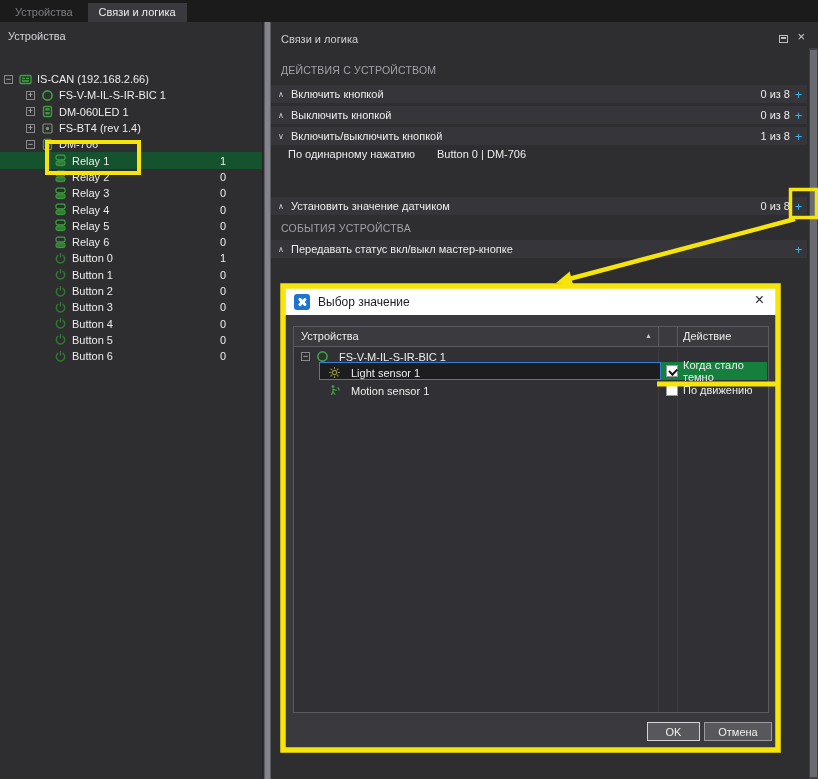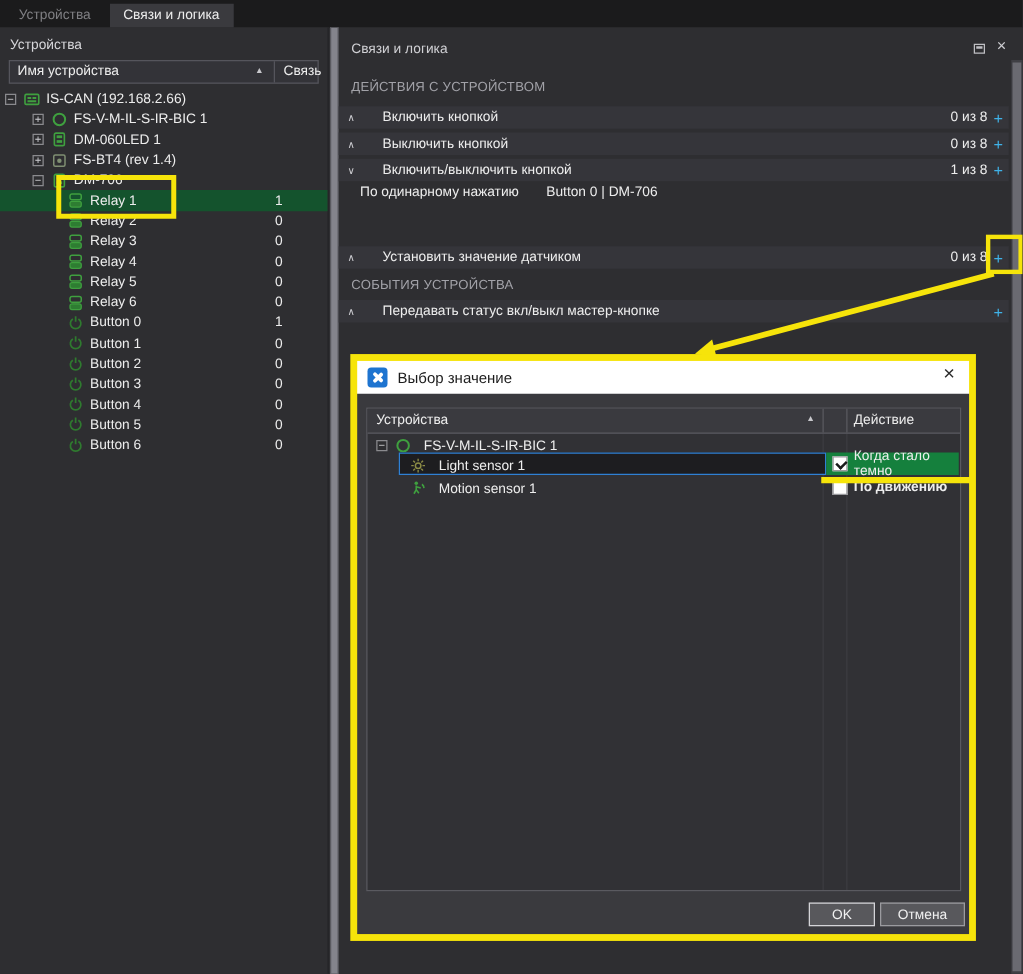--- a/index.html
+++ b/index.html
@@ -36,21 +36,21 @@
   .right-panel{position:absolute;left:271px;top:22px;width:547px;bottom:0;background:#2e2e31}
   .rp-title{position:absolute;left:10px;top:11px;color:#d0d0d4}
   .rp-float{position:absolute;right:30px;top:13px;width:9px;height:8px;border:1px solid #bfbfc3;box-sizing:border-box}
   .rp-float::after{content:"";position:absolute;left:1px;right:1px;top:1px;height:2px;background:#bfbfc3}
   .rp-close{position:absolute;right:13px;top:8px;color:#cfcfd3;font-size:13px;line-height:13px}
   .scrollbar{position:absolute;right:0;top:26px;width:9px;bottom:0;background:#3f3f44}
   .scroll-thumb{position:absolute;left:1px;right:1px;top:2px;bottom:2px;background:#6a6a71}
   .section-label{position:absolute;left:10px;color:#a2a2a8;font-size:10.5px;letter-spacing:.2px}
   .action-row{position:absolute;left:0;width:536px;height:18px;background:#35353a;display:flex;align-items:center}
   .chevron{margin-left:7px;width:11px;flex:0 0 11px;color:#d0d0d4;font-size:8px;text-align:left}
-  .ar-label{margin-left:17px;white-space:nowrap}
+  .ar-label{margin-left:2px;white-space:nowrap}
   .ar-count{position:absolute;right:17px}
   .ar-plus{position:absolute;right:2px;width:13px;text-align:center;color:#3fb2e8;font-size:13px;line-height:13px}
   .sub-row{position:absolute;left:0;width:536px;height:16px;display:flex;align-items:center}
   .sub-l{margin-left:17px;white-space:nowrap}
   .sub-r{position:absolute;left:166px;white-space:nowrap}
   
   .dialog{position:absolute;left:285px;top:288px;width:492px;height:460px;background:#3a3a3e;box-shadow:0 0 0 1px #222225}
   .dlg-title{position:absolute;left:0;top:0;right:0;height:27px;background:#ffffff;color:#1c1c1c;display:flex;align-items:center}
   .dlg-app-icon{width:16px;height:16px;margin-left:9px;border-radius:3px;background:#1e74d0;position:relative;flex:0 0 16px}
   .dlg-app-icon::before,.dlg-app-icon::after{content:"";position:absolute;left:7px;top:3px;width:2.6px;height:10px;background:#fff;border-radius:1.5px}
@@ -86,26 +86,20 @@
 </head>
 <body>
 
 <div class="tabbar">
   <div class="tab">Устройства</div>
   <div class="tab active">Связи и логика</div>
 </div>
 
 <div class="left-panel">
   <div class="panel-title">Устройства</div>
-  <div class="tree-header">
-    <span class="th-name">Имя устройства</span>
-    <span class="sort-asc">▲</span>
-    <span class="col-sep-l"></span>
-    <span class="th-link">Связь</span>
-  </div>
   <div class="tree">
       <div class="tree-row lvl0">
         <span class="expander">−</span>
         <span class="tree-icon">
           <svg viewBox="0 0 13 13">
             <rect x="1" y="2.5" width="11" height="8" rx="1" fill="none" stroke="#3fa03f" stroke-width="1.3"></rect>
             <rect x="3" y="4.6" width="3" height="1.6" fill="#3fa03f"></rect>
             <rect x="7" y="4.6" width="3" height="1.6" fill="#3fa03f"></rect>
             <rect x="3" y="7.2" width="7" height="1.6" fill="#3fa03f"></rect>
           </svg>
@@ -393,21 +387,21 @@
               <g stroke="#3fa03f" stroke-width="1.3" fill="none">
                 <path d="M5 4.4 L5 7.8 L3.2 11"></path>
                 <path d="M5 7.8 L7.1 10.6"></path>
                 <path d="M5 5.4 L8.6 6.4"></path>
                 <path d="M9.6 3.4 a4.2 4.2 0 0 1 1.6 3.1"></path>
               </g>
             </svg>
           </span>
           <span class="cb-label">Motion sensor 1</span>
         </div>
-        <div class="action-cell" style="top: 54px; font-weight: bold;">
+        <div class="action-cell" style="top: 54px;">
           <span class="checkbox"></span>
           <span class="cb-label">По движению</span>
         </div>
       </div>
   </div>
   <button class="dlg-btn ok">OK</button>
   <button class="dlg-btn cancel">Отмена</button>
 </div>
 
 <svg class="overlay" viewBox="0 0 818 779">

